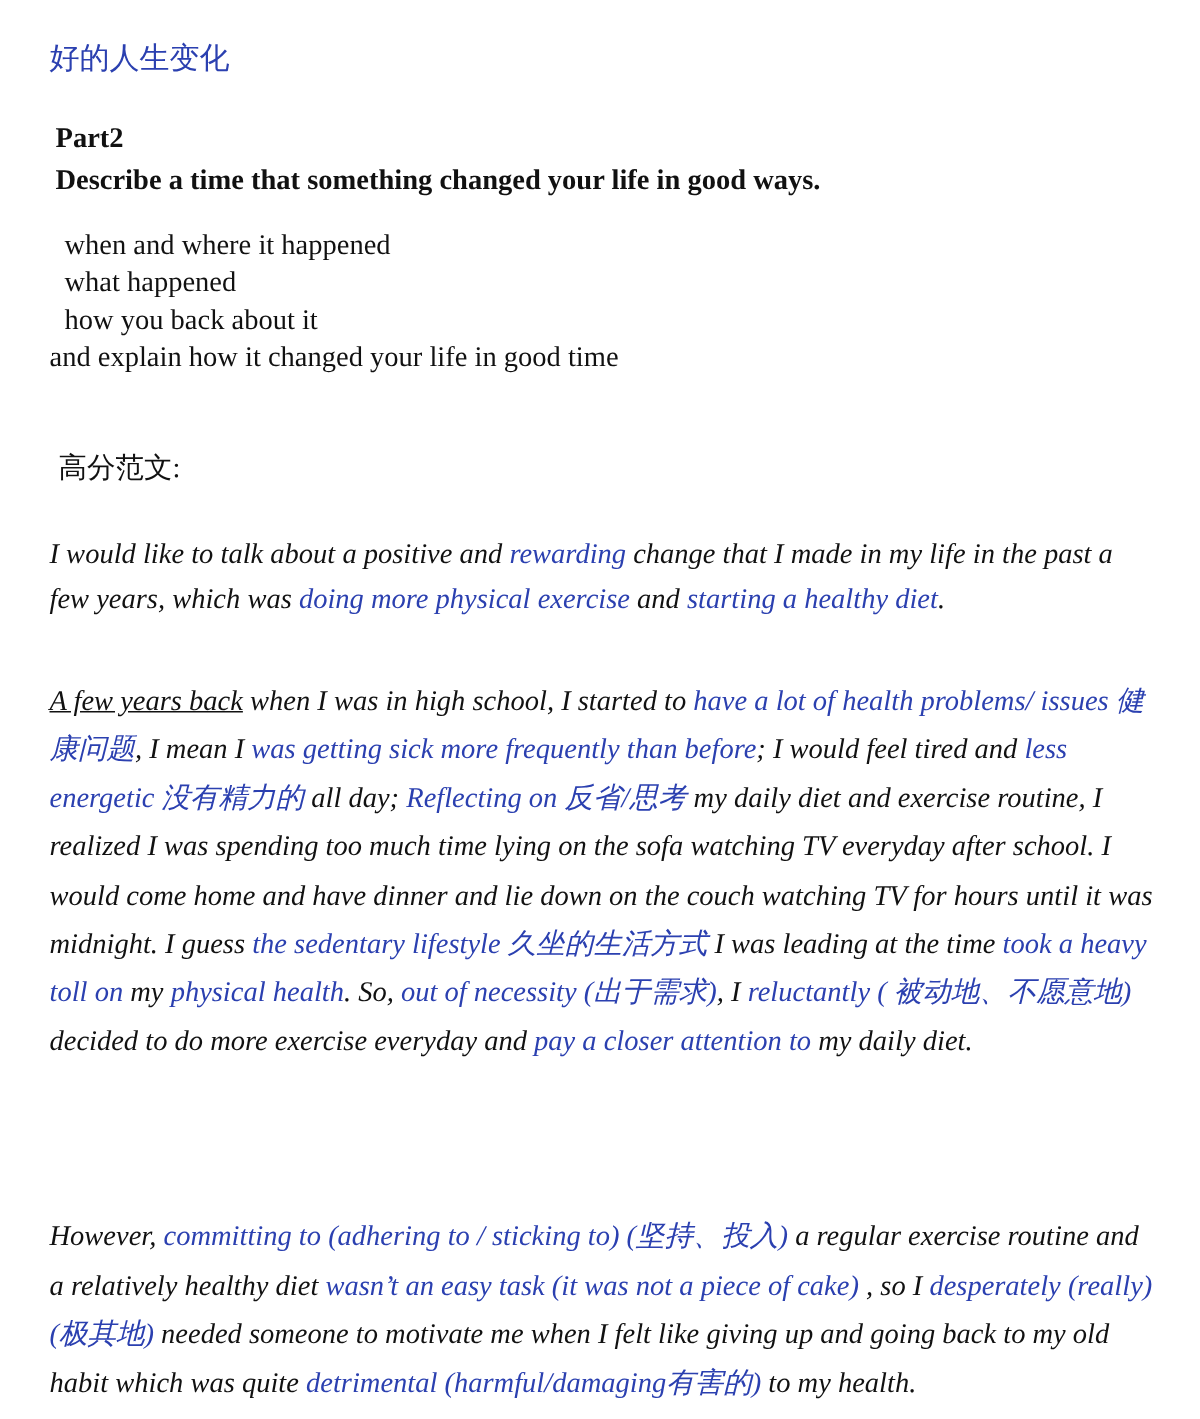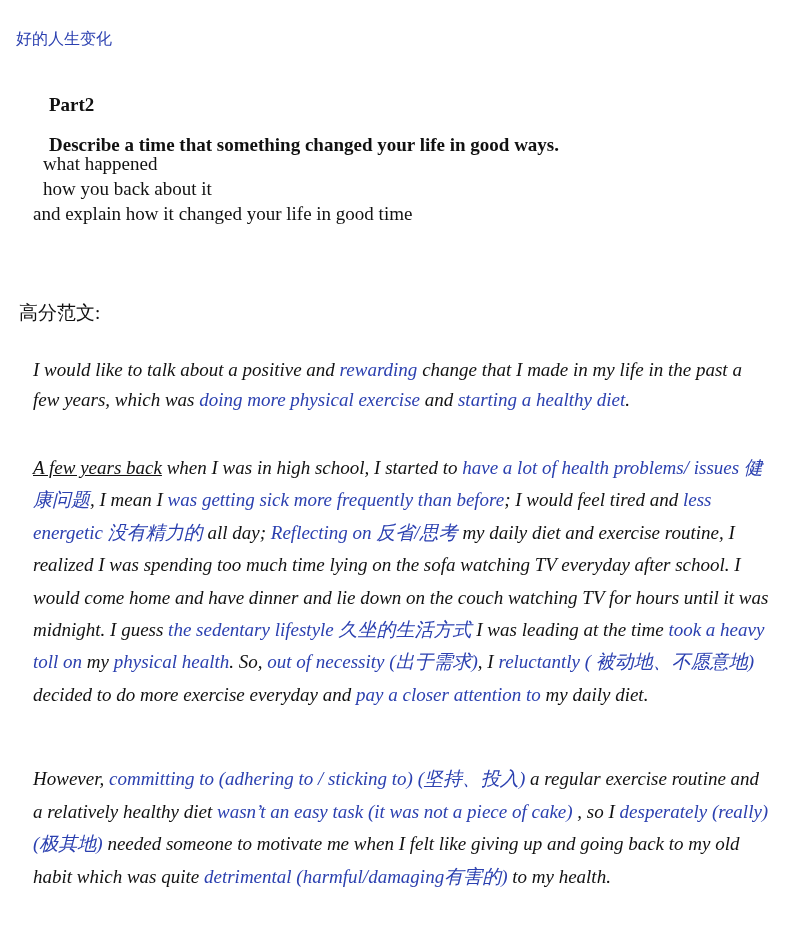--- a/index.html
+++ b/index.html
@@ -6,44 +6,45 @@
     body {
       width: 800px;
       height: 946px;
       overflow: hidden;
       font-family: "Liberation Serif", "DejaVu Serif", serif;
       color: #111111;
       font-size: 19px;
     }
     .page { position: relative; padding: 0 0 0 33px; width: 740px; }
     .blue { color: #2b40b0; }
-    .title { position: absolute; top: 26px; left: 16px; font-size: 16px; line-height: 26px; }
+    .title { position: absolute; top: 26px; left: 33px; font-size: 20px; line-height: 26px; }
     .part { position: absolute; top: 77px; left: 33px; font-weight: bold; line-height: 24px; }
-    .part div { margin: 16px; }
+    .part div { margin: 4px; }
     .cue { position: absolute; top: 151px; left: 33px; line-height: 25px; }
     .cue .indent { padding-left: 10px; }
-    .label { position: absolute; top: 300px; left: 19px; line-height: 26px; }
+    .label { position: absolute; top: 300px; left: 39px; line-height: 26px; }
     .para { position: absolute; left: 33px; width: 740px; font-style: italic; }
     .p1 { top: 355px; line-height: 30px; }
     .p2 { top: 452px; line-height: 32.4px; }
-    .p3 { top: 763px; line-height: 32.5px; }
+    .p3 { top: 809px; line-height: 32.5px; }
     .u { text-decoration: underline; }
   </style>
 </head>
 <body>
 
 <div class="page">
   <div class="title blue">好的人生变化</div>
 
   <div class="part">
     <div>Part2</div>
     <div>Describe a time that something changed your life in good ways.</div>
   </div>
 
   <div class="cue">
+    <div class="indent">when and where it happened</div>
     <div class="indent">what happened</div>
     <div class="indent">how you back about it</div>
     <div>and explain how it changed your life in good time</div>
   </div>
 
   <div class="label">高分范文:</div>
 
   <p class="para p1" style="margin:0"><span>I would like to talk about a positive and </span><span class="blue" style="color: rgb(43, 64, 176);">rewarding</span><span> change that I made in my life in the past a few years, which was </span><span class="blue" style="color: rgb(43, 64, 176);">doing more physical exercise</span><span> and </span><span class="blue" style="color: rgb(43, 64, 176);">starting a healthy diet</span><span>.</span></p>
   <p class="para p2" style="margin:0"><span> </span><span class="u">A few years back</span><span> when I was in high school, I started to </span><span class="blue" style="color: rgb(43, 64, 176);">have a lot of health problems/ issues 健康问题</span><span>, I mean I </span><span class="blue" style="color: rgb(43, 64, 176);">was getting sick more frequently than before</span><span>; I would feel tired and </span><span class="blue" style="color: rgb(43, 64, 176);">less energetic 没有精力的</span><span> all day; </span><span class="blue" style="color: rgb(43, 64, 176);">Reflecting on 反省/思考</span><span> my daily diet and exercise routine, I realized I was spending too much time lying on the sofa watching TV everyday after school. I would come home and have dinner and lie down on the couch watching TV for hours until it was midnight. I guess </span><span class="blue" style="color: rgb(43, 64, 176);">the sedentary lifestyle 久坐的生活方式</span><span> I was leading at the time </span><span class="blue" style="color: rgb(43, 64, 176);">took a heavy toll on</span><span> my </span><span class="blue" style="color: rgb(43, 64, 176);">physical health</span><span>. So, </span><span class="blue" style="color: rgb(43, 64, 176);">out of necessity (出于需求)</span><span>, I </span><span class="blue" style="color: rgb(43, 64, 176);">reluctantly ( 被动地、不愿意地)</span><span> decided to do more exercise everyday and </span><span class="blue" style="color: rgb(43, 64, 176);">pay a closer attention to</span><span> my daily diet.</span></p>
   <p class="para p3" style="margin:0"><span>However, </span><span class="blue" style="color: rgb(43, 64, 176);">committing to (adhering to / sticking to) (坚持、投入)</span><span> a regular exercise routine and a relatively healthy diet </span><span class="blue" style="color: rgb(43, 64, 176);">wasn’t an easy task (it was not a piece of cake)</span><span> , so I </span><span class="blue" style="color: rgb(43, 64, 176);">desperately (really) (极其地)</span><span> needed someone to motivate me when I felt like giving up and going back to my old habit which was quite </span><span class="blue" style="color: rgb(43, 64, 176);">detrimental (harmful/damaging有害的)</span><span> to my health.</span></p>

